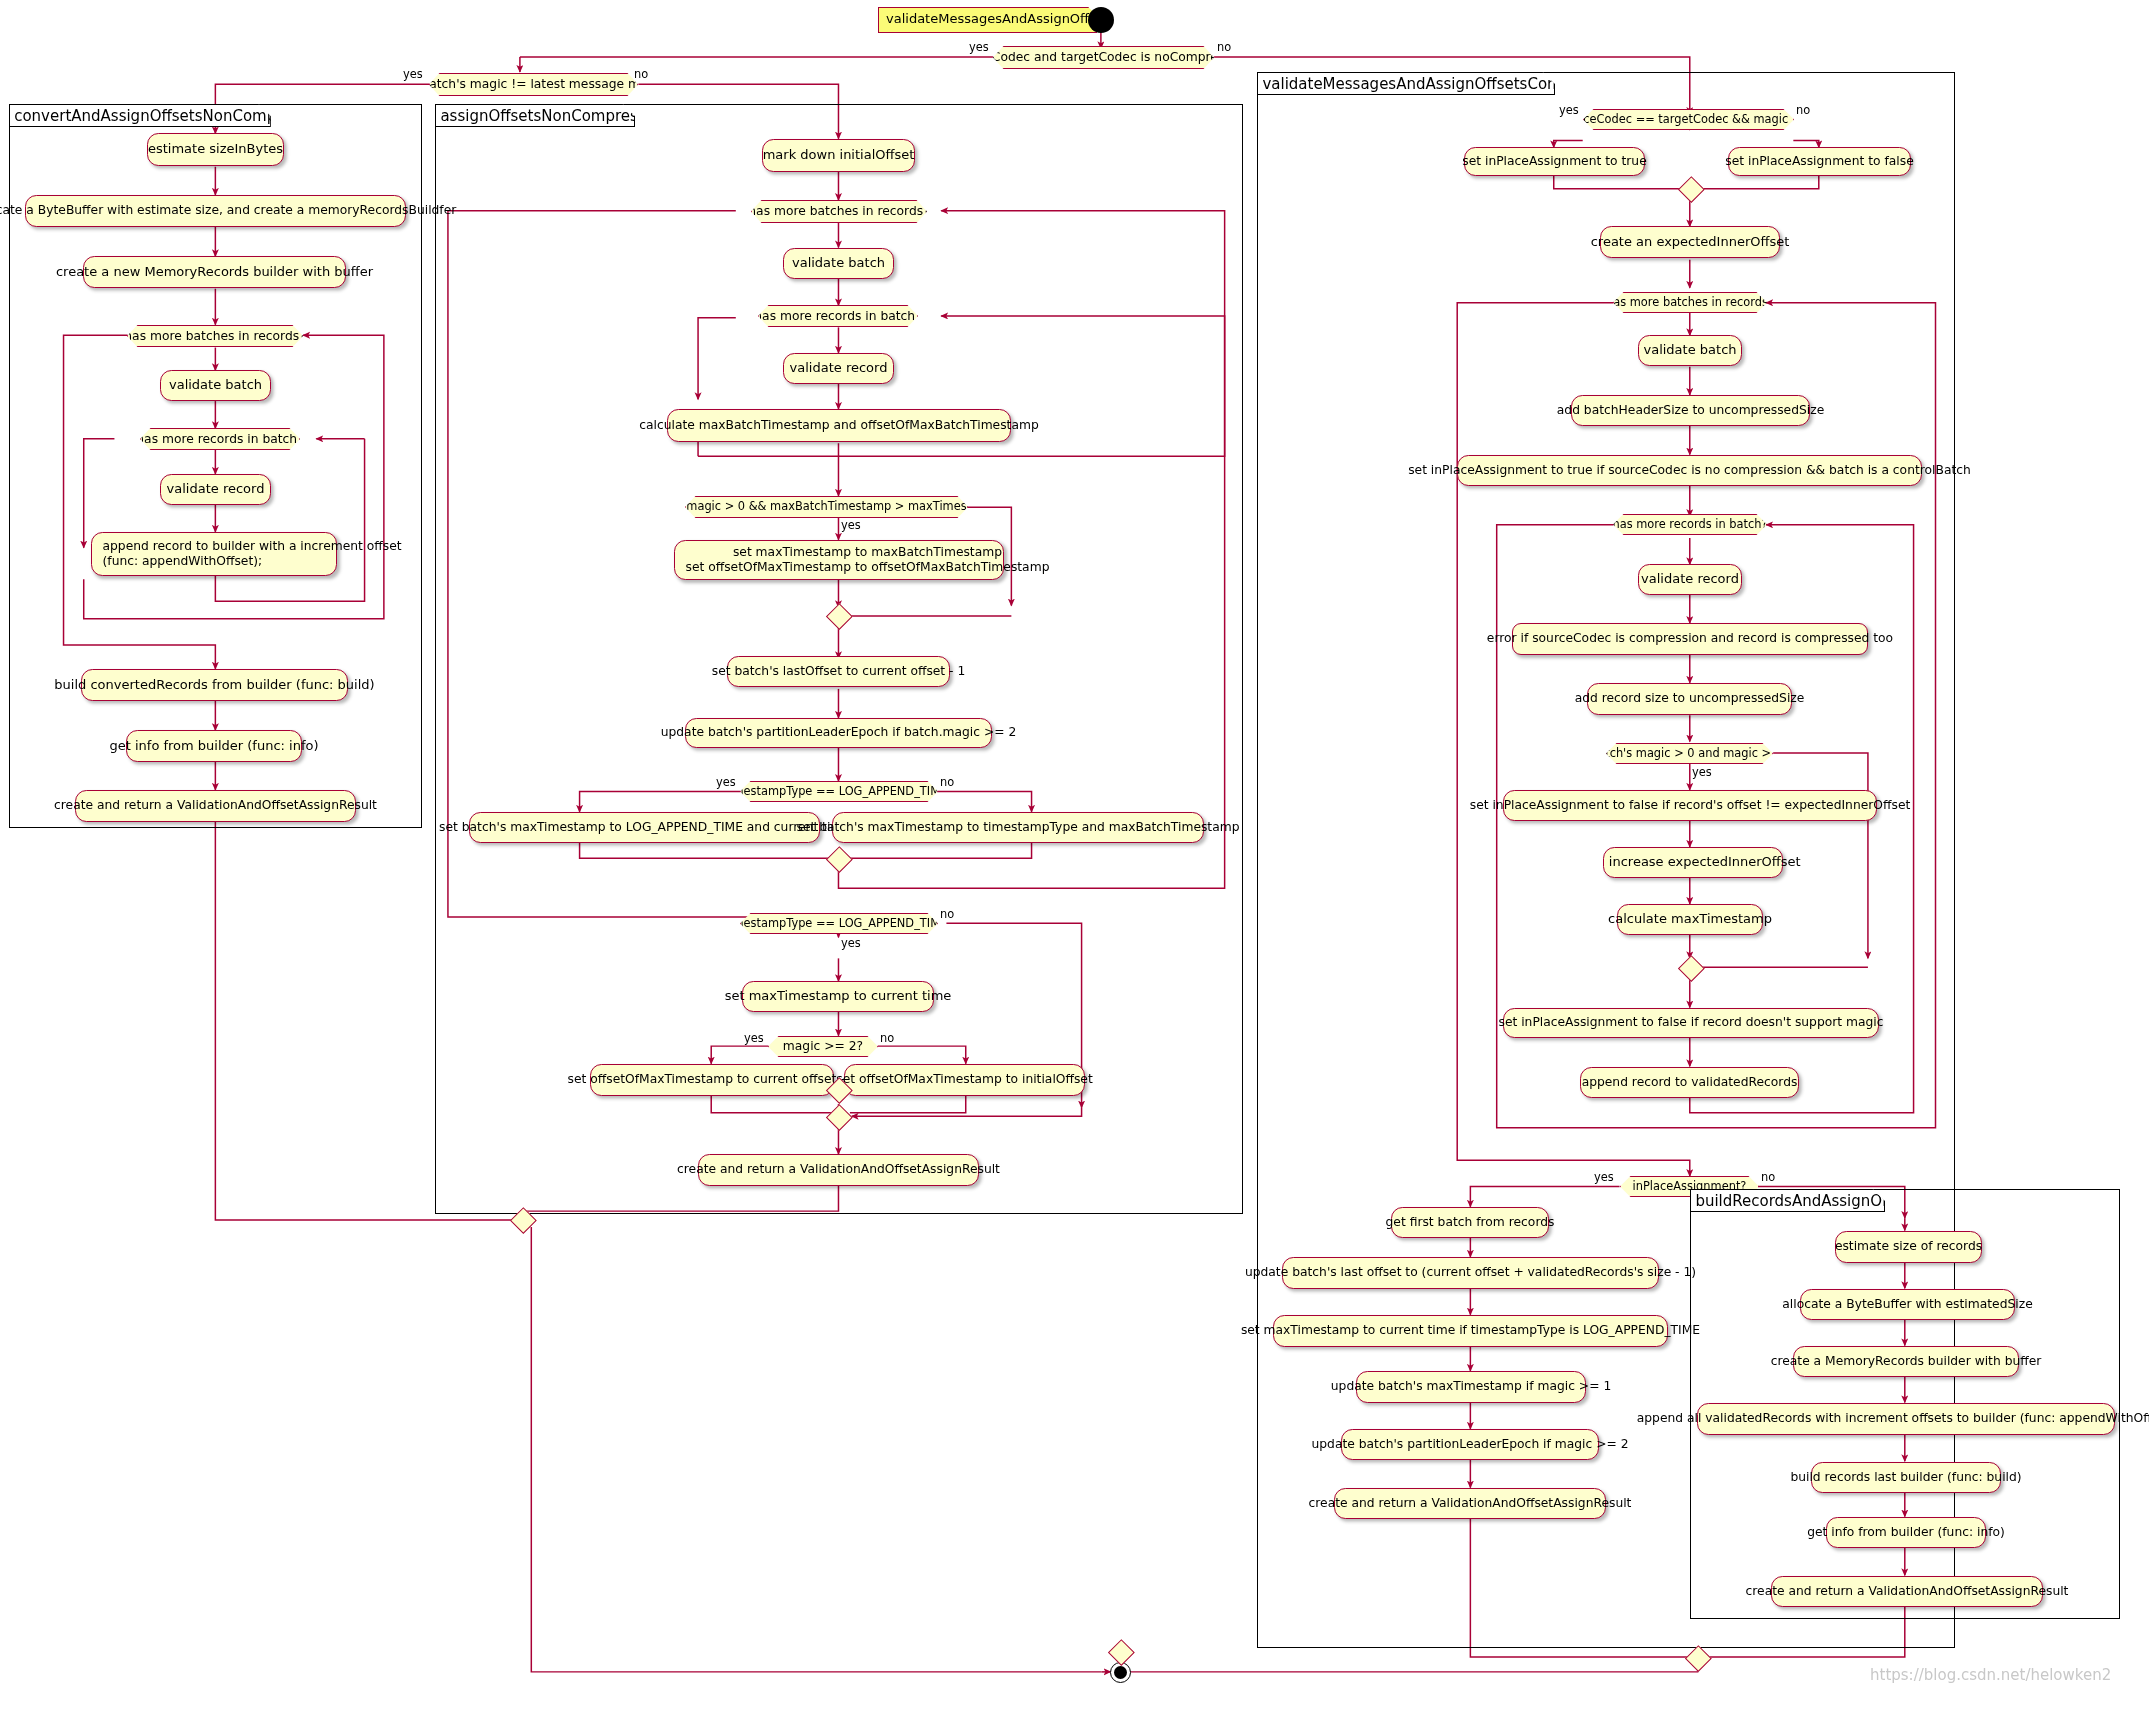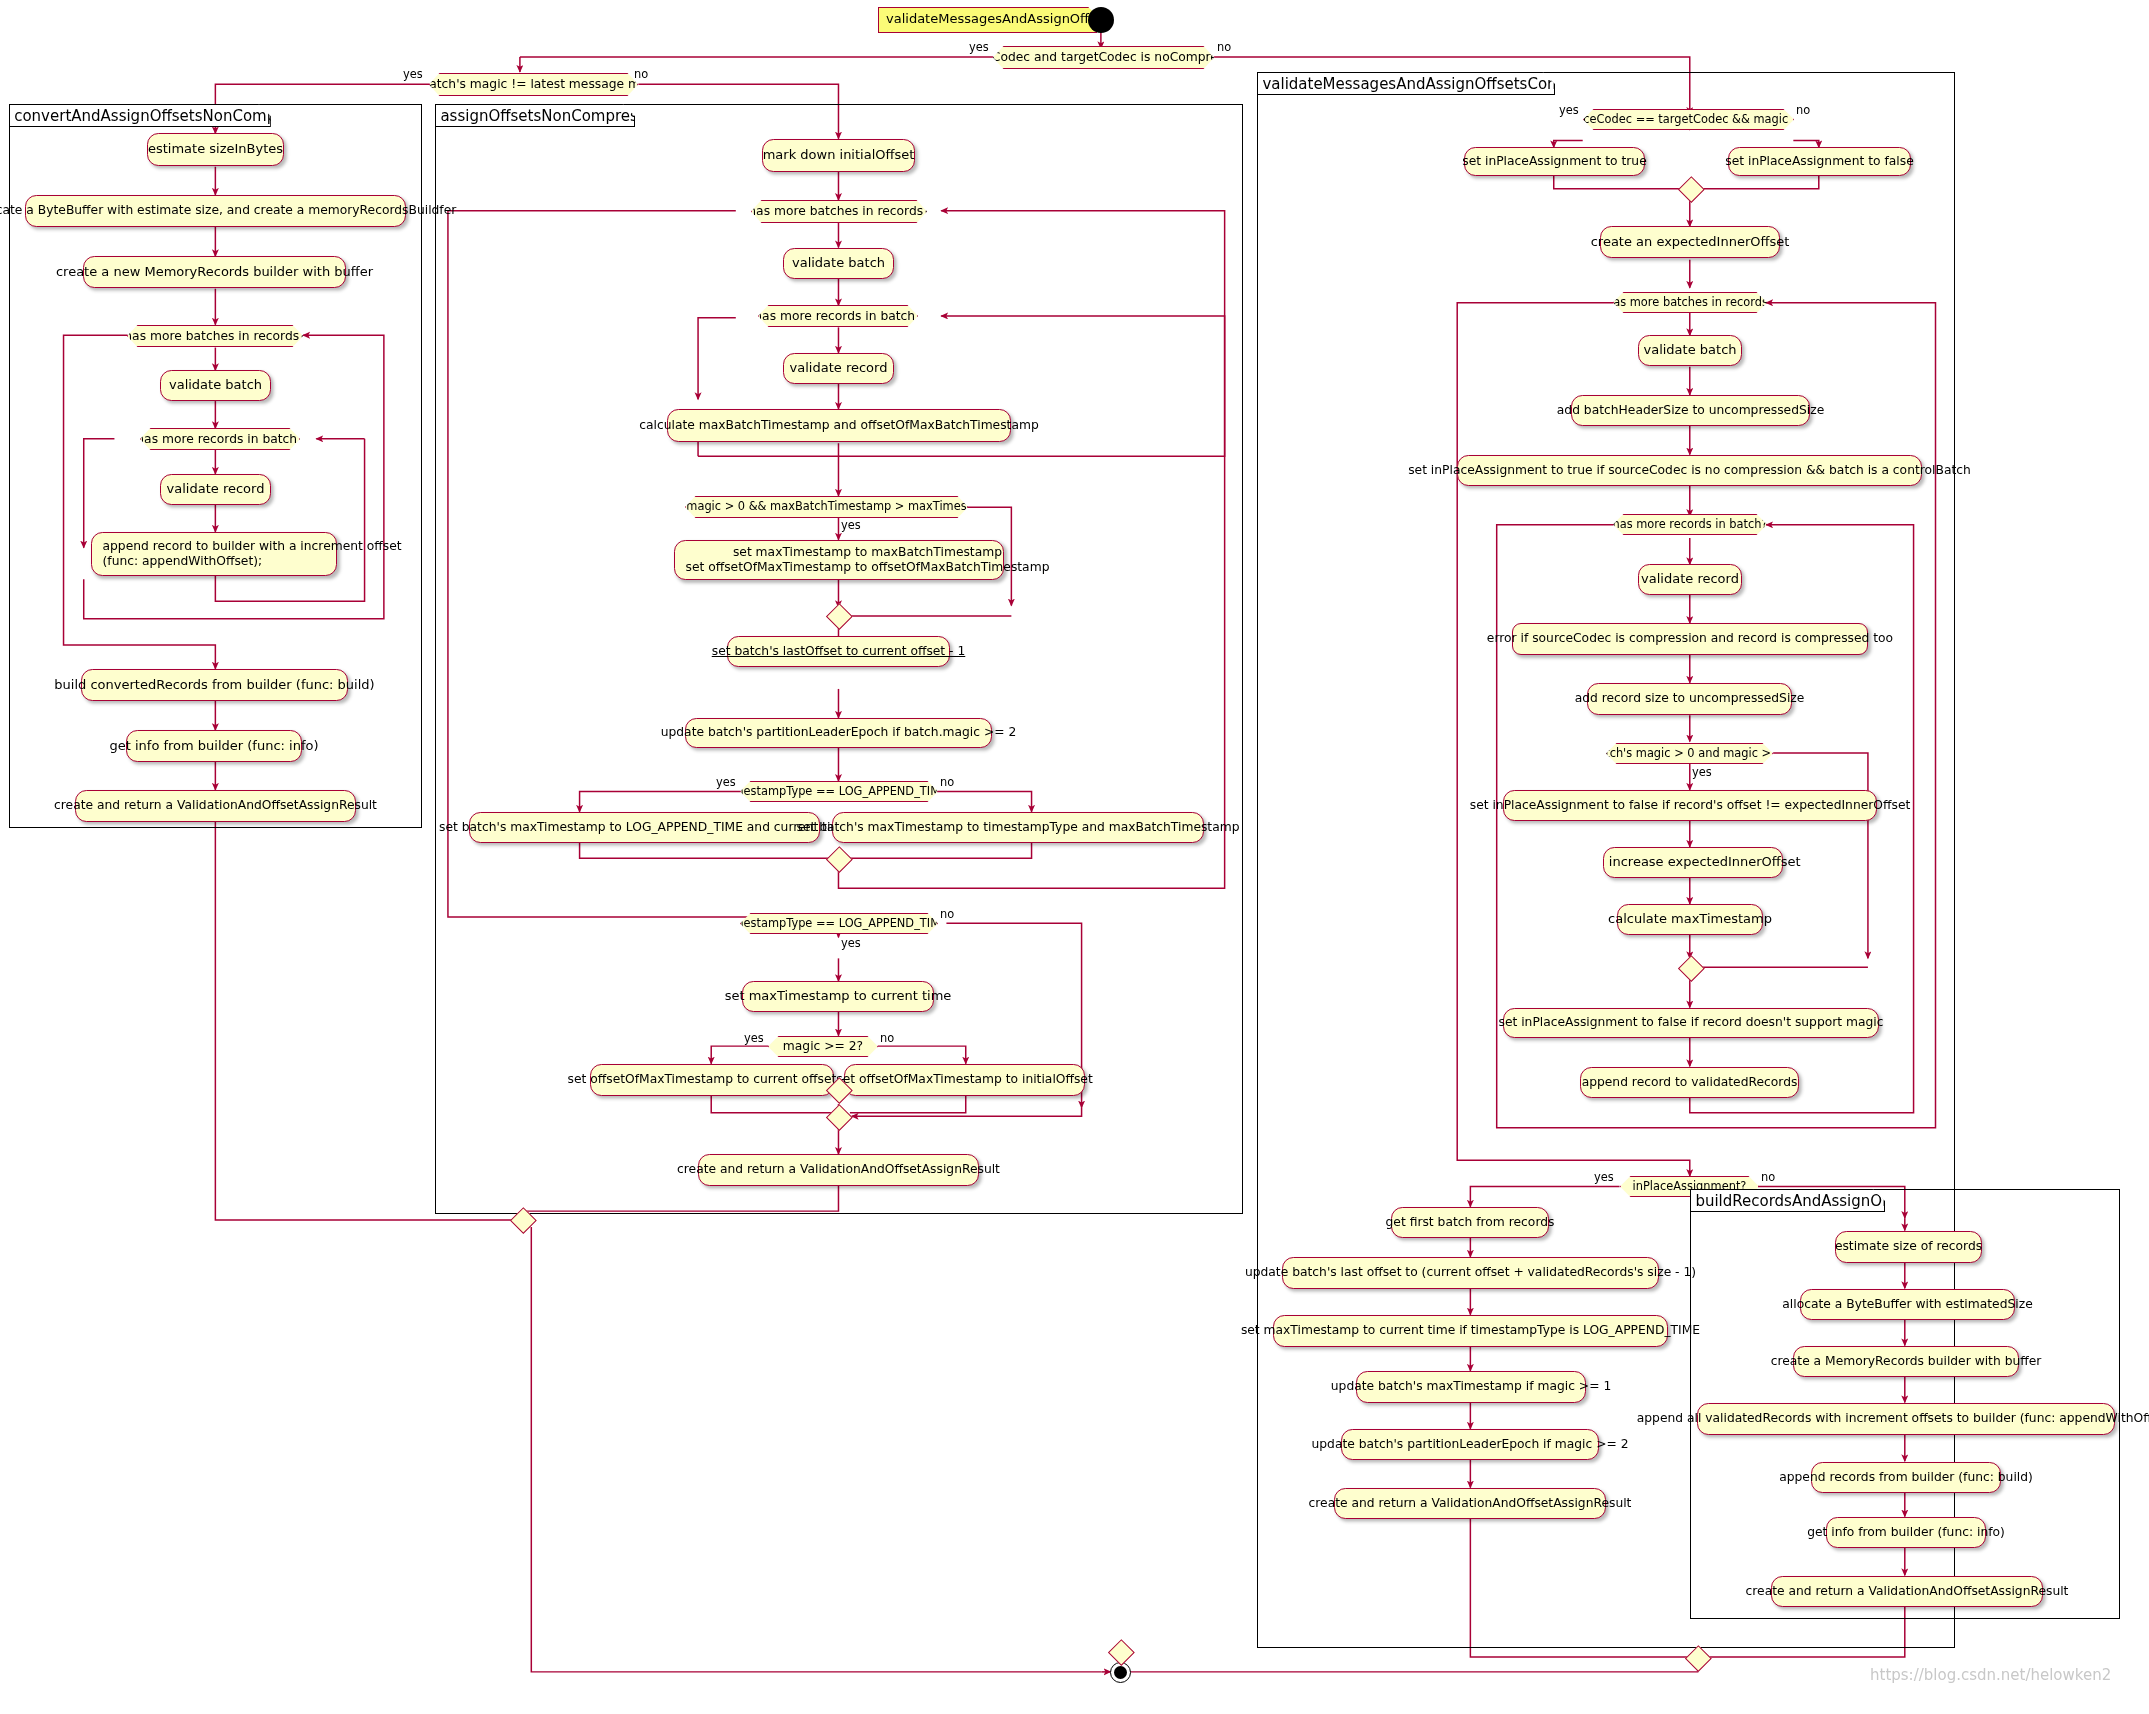--- a/index.html
+++ b/index.html
@@ -323,21 +323,21 @@
   <div class="node" style="left:783px; top:248px; width:111px; height:31px;">validate batch</div>
   <div class="diamondtxt" style="left:758px; top:305px; width:160px; height:22px;">has more records in batch?</div>
   <div class="node" style="left:783px; top:353px; width:111px; height:31px;">validate record</div>
   <div class="node" style="left:667px; top:409px; width:344px; height:33px; font-size:12.3px;">calculate maxBatchTimestamp and offsetOfMaxBatchTimestamp</div>
   <div class="diamondtxt" style="left:685px; top:496px; width:283px; height:22px; font-size:11.4px;">batch.magic &gt; 0 &amp;&amp; maxBatchTimestamp &gt; maxTimestamp?</div>
   <div class="label-sm" style="left:841px; top:518px;">yes</div>
   <div class="node" style="left:674px; top:540px; width:330px; height:40px; font-size:12.3px; text-align:center; justify-content:flex-start;">set maxTimestamp to maxBatchTimestamp
 set offsetOfMaxTimestamp to offsetOfMaxBatchTimestamp</div>
   <div class="dmnd" style="left:830px; top:607px;"></div>
 
-  <div class="node" style="left:727px; top:636px; width:223px; height:31px; font-size:12.3px;text-decoration:underline;">set batch's lastOffset to current offset - 1</div>
+  <div class="node" style="left:727px; top:656px; width:223px; height:31px; font-size:12.3px;">set batch's lastOffset to current offset - 1</div>
   <div class="node" style="left:685px; top:718px; width:307px; height:30px; font-size:12.3px;">update batch's partitionLeaderEpoch if batch.magic &gt;= 2</div>
   <div class="diamondtxt" style="left:740px; top:781px; width:198px; height:21px; font-size:11.4px;">timestampType == LOG_APPEND_TIME?</div>
   <div class="label-sm" style="left:716px; top:775px;">yes</div>
   <div class="label-sm" style="left:940px; top:775px;">no</div>
   <div class="node" style="left:469px; top:812px; width:351px; height:31px; font-size:12.3px;">set batch's maxTimestamp to LOG_APPEND_TIME and current time</div>
   <div class="node" style="left:832px; top:812px; width:372px; height:31px; font-size:12.3px;">set batch's maxTimestamp to timestampType and maxBatchTimestamp</div>
   <div class="dmnd" style="left:830px; top:850px;"></div>
 
   <div class="diamondtxt" style="left:740px; top:913px; width:198px; height:21px; font-size:11.4px;">timestampType == LOG_APPEND_TIME?</div>
   <div class="label-sm" style="left:841px; top:936px;">yes</div>
@@ -400,20 +400,20 @@
 
   <div class="partition" style="left:1690px; top:1189px; width:430px; height:430px;"></div>
   <div class="partition-hdr" style="left:1690px; top:1189px; width:195px; height:23px; clip-path: polygon(0 0, calc(100% - 12.3px) 0, 100% 12.3px, 100% 100%, 0 100%);">
     <span>buildRecordsAndAssignOffset</span>
   </div>
 
   <div class="node" style="left:1835px; top:1231px; width:147px; height:32px; font-size:12.3px;">estimate size of records</div>
   <div class="node" style="left:1800px; top:1289px; width:215px; height:31px; font-size:12.3px;">allocate a ByteBuffer with estimatedSize</div>
   <div class="node" style="left:1793px; top:1346px; width:226px; height:31px; font-size:12.3px;">create a MemoryRecords builder with buffer</div>
   <div class="node" style="left:1697px; top:1403px; width:418px; height:32px; font-size:12.3px;">append all validatedRecords with increment offsets to builder (func: appendWithOffset)</div>
-  <div class="node" style="left:1811px; top:1462px; width:190px; height:31px; font-size:12.3px;">append records from builder (func: build)</div>
+  <div class="node" style="left:1811px; top:1462px; width:190px; height:31px; font-size:12.3px;">build records last builder (func: build)</div>
   <div class="node" style="left:1826px; top:1517px; width:160px; height:31px; font-size:12.3px;">get info from builder (func: info)</div>
   <div class="node" style="left:1771px; top:1576px; width:272px; height:31px; font-size:12.3px;">create and return a ValidationAndOffsetAssignResult</div>
 
   <div class="watermark" style="left:1870px; top:1666px;">https://blog.csdn.net/helowken2</div>
 
 </div>
 
 
 </body></html>

